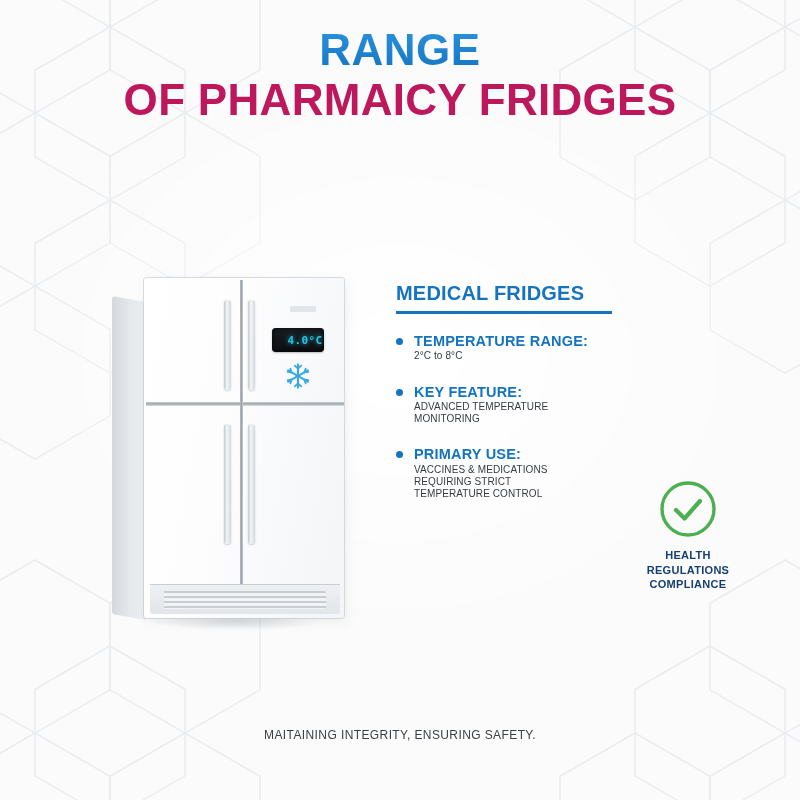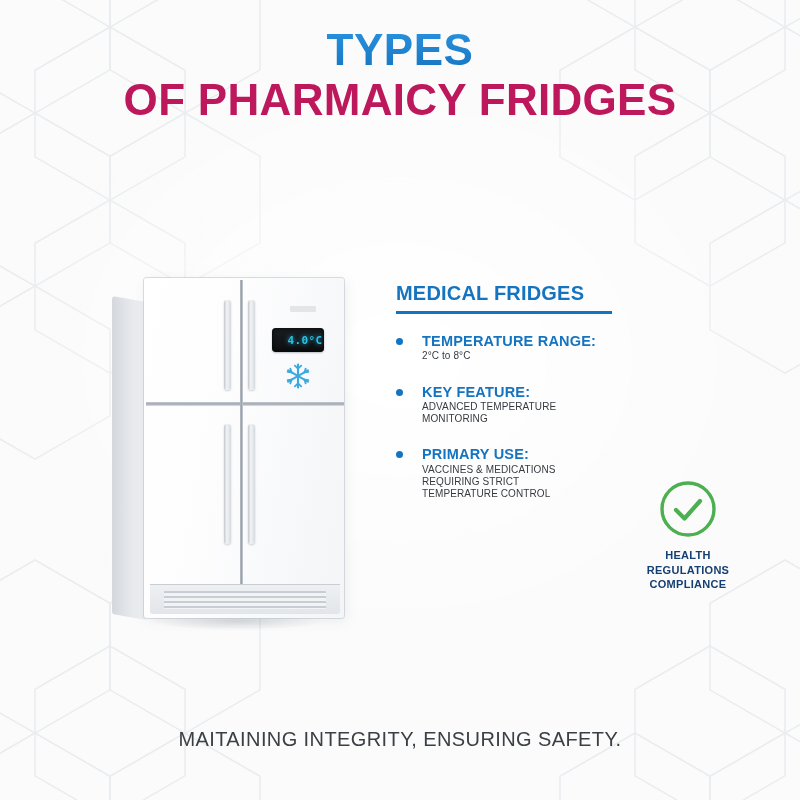--- a/index.html
+++ b/index.html
@@ -130,21 +130,21 @@
   .info-heading{
     font-size:20px; font-weight:bold; color:#1574c0;
     letter-spacing:.2px;
   }
   .info-rule{
     margin-top:6px; width:216px; height:3px;
     background:#1574c0;
   }
   .bullet-list{ margin-top:18px; }
   .bullet{
-    display:flex; gap:19px; margin-bottom:20px;justify-content:flex-end;
+    display:flex; gap:11px; margin-bottom:20px;justify-content:flex-end;
   }
   .bullet:last-child{ margin-bottom:8px; }
   .bullet-dot{
     flex:0 0 auto; width:7px; height:7px; margin-top:6px;
     border-radius:50%; background:#1574c0;
   }
   .bullet-body{ flex:1 1 auto; }
   .bullet-label{
     font-size:14.5px; font-weight:bold; color:#1574c0;
     letter-spacing:.2px; line-height:1.25;
@@ -163,21 +163,21 @@
   .badge-text{
     margin-top:8px;
     font-size:11px; font-weight:bold; color:#153f72;
     line-height:1.32; letter-spacing:.3px; white-space:pre-line;
   }
 
   
   .footer{
     position:absolute; left:0; top:728px; width:800px;
     text-align:center;
-    font-size:20px; color:#3b4046; letter-spacing:.4px;
+    font-size:12px; color:#3b4046; letter-spacing:.4px;
   }
 </style>
 </head>
 <body>
 
 <svg id="bg-hexes" viewBox="0 0 800 800">
   <defs>
     <g id="hexshape">
       <polygon points="75,0 150,43.3 150,129.9 75,173.2 0,129.9 0,43.3" fill="none" stroke="#e9ecef" stroke-width="1.6"></polygon>
     </g>
@@ -210,21 +210,21 @@
     <use href="#hexshape" x="710" y="560"></use>
     <use href="#hexshape" x="710" y="733"></use>
     <use href="#hexshape" x="560" y="733"></use>
   </g>
 </svg>
 <div id="bg-vignette"></div>
 
 <div class="stage">
 
   <div class="title-block">
-    <div class="title-line1">TYPES</div>
+    <div class="title-line1">RANGE</div>
     <div class="title-line2">OF PHARMAICY FRIDGES</div>
   </div>
 
   <div class="fridge-wrap">
     <div class="fridge-shadow"></div>
     <div class="fr-side"></div>
     <div class="fr-body"></div>
     <div class="fr-doorgap-h"></div>
     <div class="fr-doorgap-v"></div>
 

